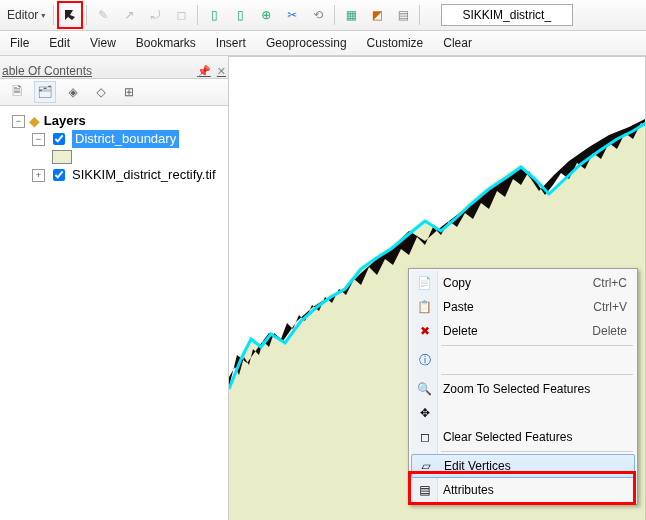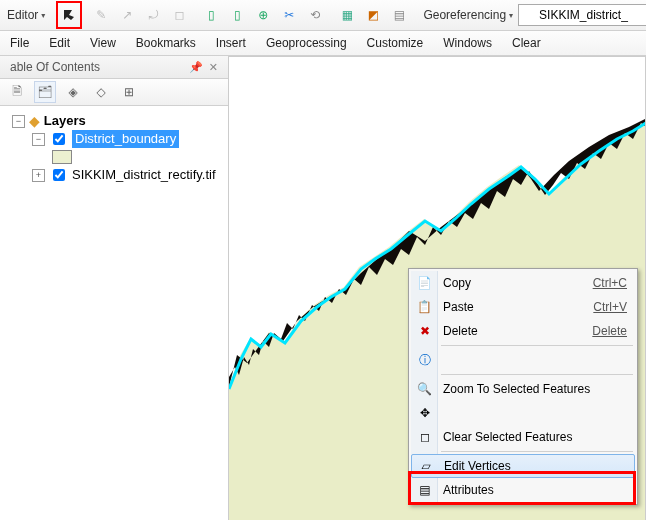--- a/index.html
+++ b/index.html
@@ -91,24 +91,25 @@
     background: #fff;
     border-right: 1px solid #ccc;
     display: flex;
     flex-direction: column;
   }
   .toc-head {
     height: 22px;
     background: linear-gradient(#f7f7f7, #ececec);
     border-bottom: 1px solid #d0d0d0;
     display: flex;
-    align-items: center;
-    padding: 0 10px;
+    align-items: flex-end;
+    padding: 0 2px;
     color: #555;
     justify-content: space-between;
+    text-decoration: underline;
   }
   .toc-head-icons {
     display: flex;
     gap: 6px;
     font-size: 11px;
     color: #888;
   }
   .toc-tabs {
     height: 26px;
     background: linear-gradient(#fdfdfd, #f0f0f0);
@@ -205,21 +206,20 @@
   .ctx-item .icon {
     position:absolute;
     left:5px;
     width:18px; height:18px;
     display:flex; align-items:center; justify-content:center;
     font-size:12px;
   }
   .ctx-item .short {
     margin-left:auto;
     color:#555;
-    text-decoration:underline;
   }
   .ctx-sep {
     height:1px;
     background:#d0d0d0;
     margin: 2px 2px 2px 30px;
   }
   .ctx-item.highlight {
     background: linear-gradient(#e6f0fb, #d6e8fa);
     border: 1px solid #7eb4ea;
     border-radius: 2px;
@@ -280,35 +280,31 @@
       <span class="icon16" style="color:#3a8">▦</span>
     </div>
   <div class="tb-btn">
       <span class="icon16" style="color:#c60">◩</span>
     </div>
   <div class="tb-btn">
       <span class="icon16" style="color:#888">▤</span>
     </div>
   <div class="tb-sep"></div>
   <div style="width:18px"></div>
-  <div class="tb-btn dropdown">
-      <span>Georeferencing</span>
-    </div>
   <input class="georef-input" value="SIKKIM_district_" style="">
 </div>
 
 <div class="menubar">
   <div class="menu-item">File</div>
   <div class="menu-item">Edit</div>
   <div class="menu-item">View</div>
   <div class="menu-item">Bookmarks</div>
   <div class="menu-item">Insert</div>
   <div class="menu-item">Geoprocessing</div>
   <div class="menu-item">Customize</div>
-  <div class="menu-item">Windows</div>
   <div class="menu-item">Clear</div>
 </div>
 
 <div class="content">
 
   <div class="toc">
     <div class="toc-head">
       <span>able Of Contents</span>
       <span class="toc-head-icons">
         <span>📌</span>

